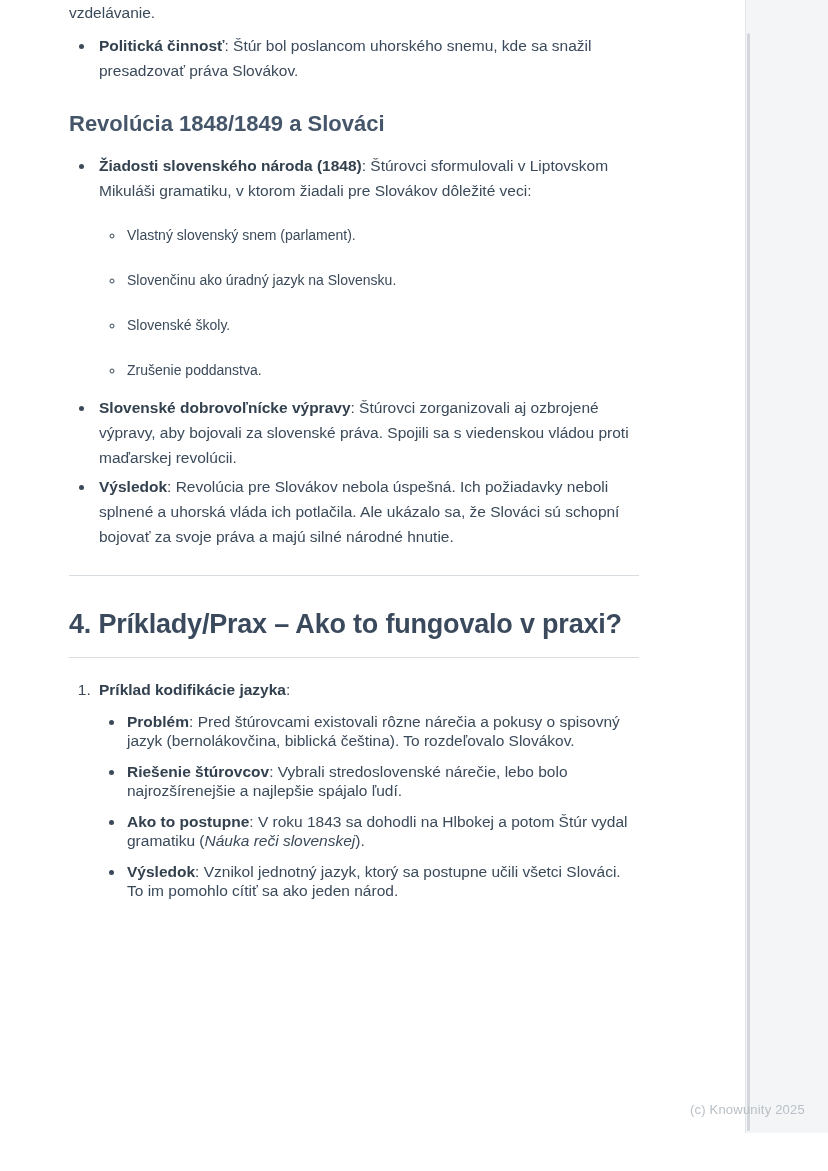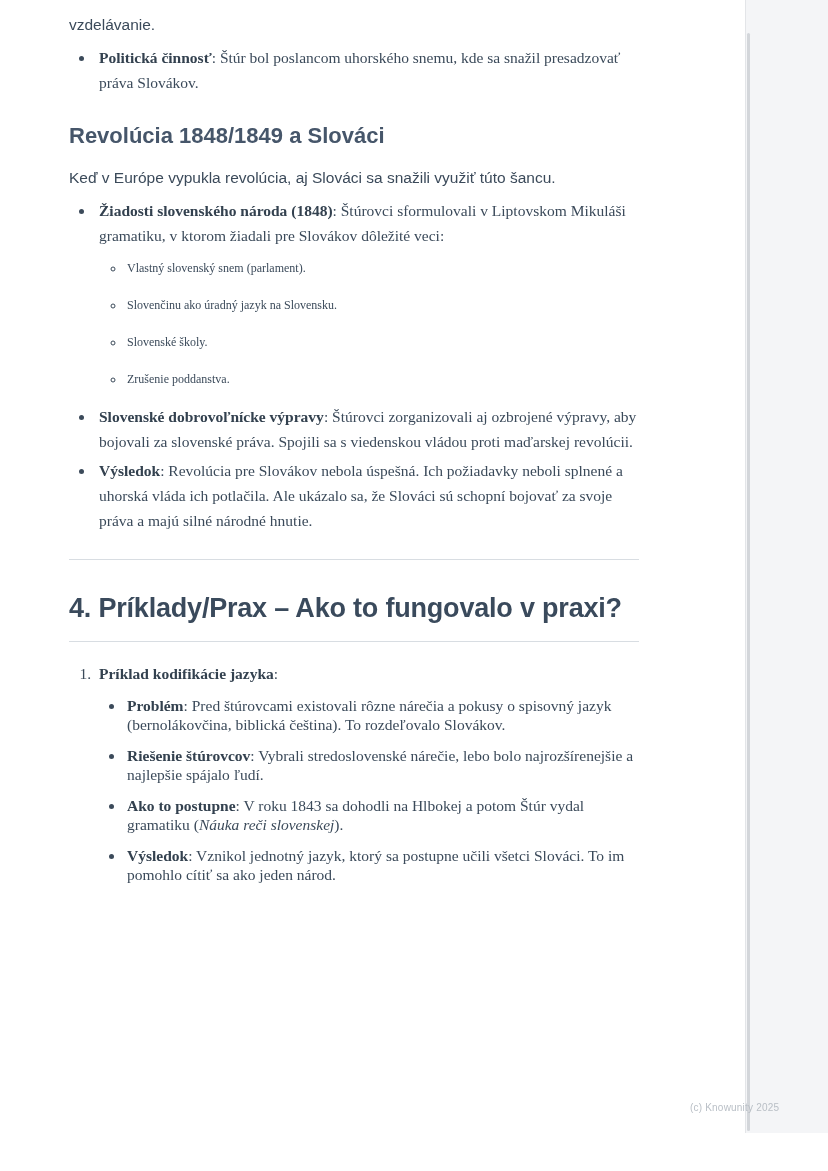--- a/index.html
+++ b/index.html
@@ -17,21 +17,21 @@
   }
   .page {
     position: relative;
     width: 828px;
     height: 1171px;
     box-sizing: border-box;
   }
   .content {
     position: absolute;
     left: 69px;
-    top: 12px;
+    top: 0;
     width: 570px;
   }
   .scroll-track {
     position: absolute;
     right: 0;
     top: 0;
     width: 82px;
     height: 1133px;
     background: #f4f5f7;
     border-left: 1px solid #e3e5e8;
@@ -50,21 +50,20 @@
     line-height: 25px;
     margin: 0 0 8px 0;
     color: #3b4a5a;
   }
   .first-line {
     margin-top: 36px;
   }
   ul.bullets, ol.numbers {
     margin: 0 0 6px 0;
     padding-left: 26px;
-    font-family: Liberation Serif, serif;
   }
   ul.bullets > li {
     list-style-type: disc;
     font-size: 15.5px;
     line-height: 25px;
     margin-bottom: 4px;
     padding-left: 4px;
   }
   ol.numbers > li {
     list-style-type: decimal;
@@ -83,24 +82,25 @@
     line-height: 19px;
     margin-bottom: 12px;
     padding-left: 2px;
   }
   ul.sub-circle {
     margin: 8px 0 4px 0;
     padding-left: 26px;
   }
   ul.sub-circle > li {
     list-style-type: circle;
-    font-size: 12px;
+    font-size: 14px;
     line-height: 25px;
     margin-bottom: 12px;
     padding-left: 2px;
+    margin-top: 20px;
   }
   b, strong {
     font-weight: bold;
     color: #33414f;
   }
   em {
     font-style: italic;
   }
   h2.section-h {
     font-size: 22px;
@@ -126,21 +126,21 @@
   .rule.thin {
     margin: 14px 0 18px 0;
   }
   .justified {
     text-align: justify;
   }
   .footer-note {
     position: absolute;
     left: 690px;
     top: 1102px;
-    font-size: 10px;
+    font-size: 13px;
     color: #b9bfc6;
     letter-spacing: 0.2px;
   }
 </style>
 </head>
 <body>
 
 <div class="page">
 
   <div class="scroll-track"></div>
@@ -151,21 +151,20 @@
     <p class="para first-line">vzdelávanie.</p>
 
     <ul class="bullets">
       <li>
         <b>Politická činnosť</b><span>: Štúr bol poslancom uhorského snemu, kde sa snažil presadzovať práva Slovákov.</span>
       </li>
     </ul>
 
     <h2 class="section-h">Revolúcia 1848/1849 a Slováci</h2>
 
-    <p class="para">Keď v Európe vypukla revolúcia, aj Slováci sa snažili využiť túto šancu.</p>
 
     <ul class="bullets">
       <li>
         <b>Žiadosti slovenského národa (1848)</b><span>: Štúrovci sformulovali v Liptovskom Mikuláši gramatiku, v ktorom žiadali pre Slovákov dôležité veci:</span>
         <ul class="sub-circle">
           <li>Vlastný slovenský snem (parlament).</li>
           <li>Slovenčinu ako úradný jazyk na Slovensku.</li>
           <li>Slovenské školy.</li>
           <li>Zrušenie poddanstva.</li>
         </ul>

